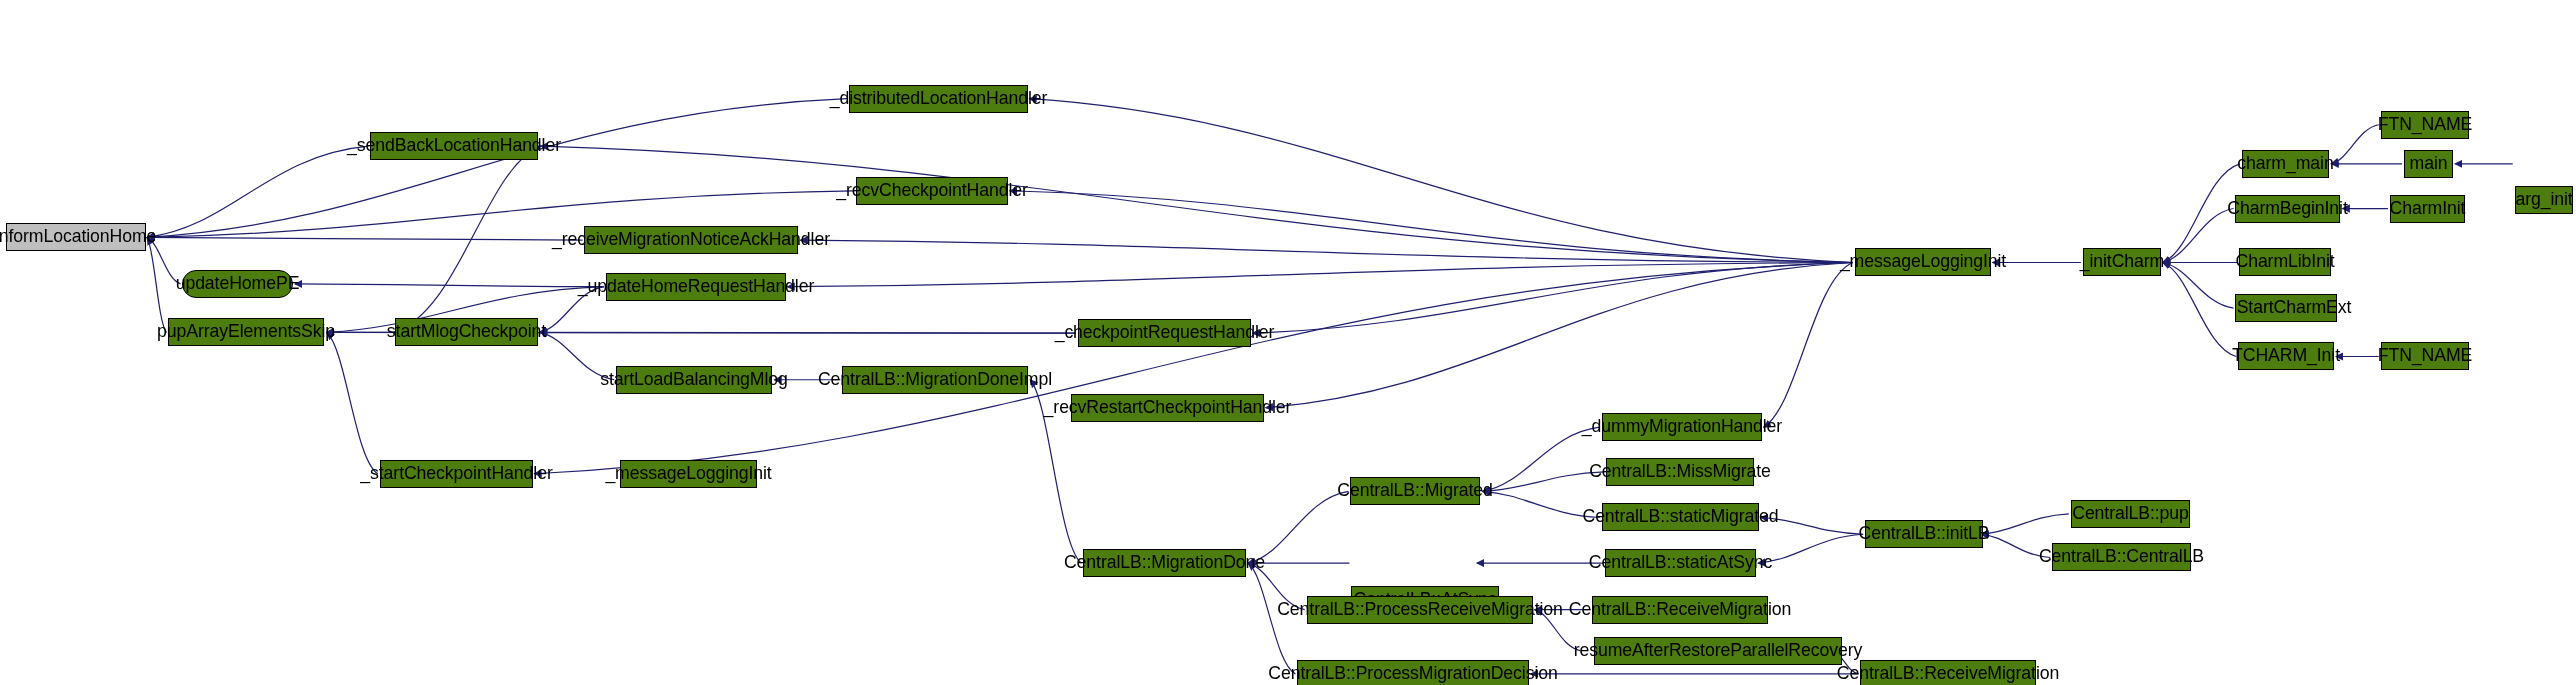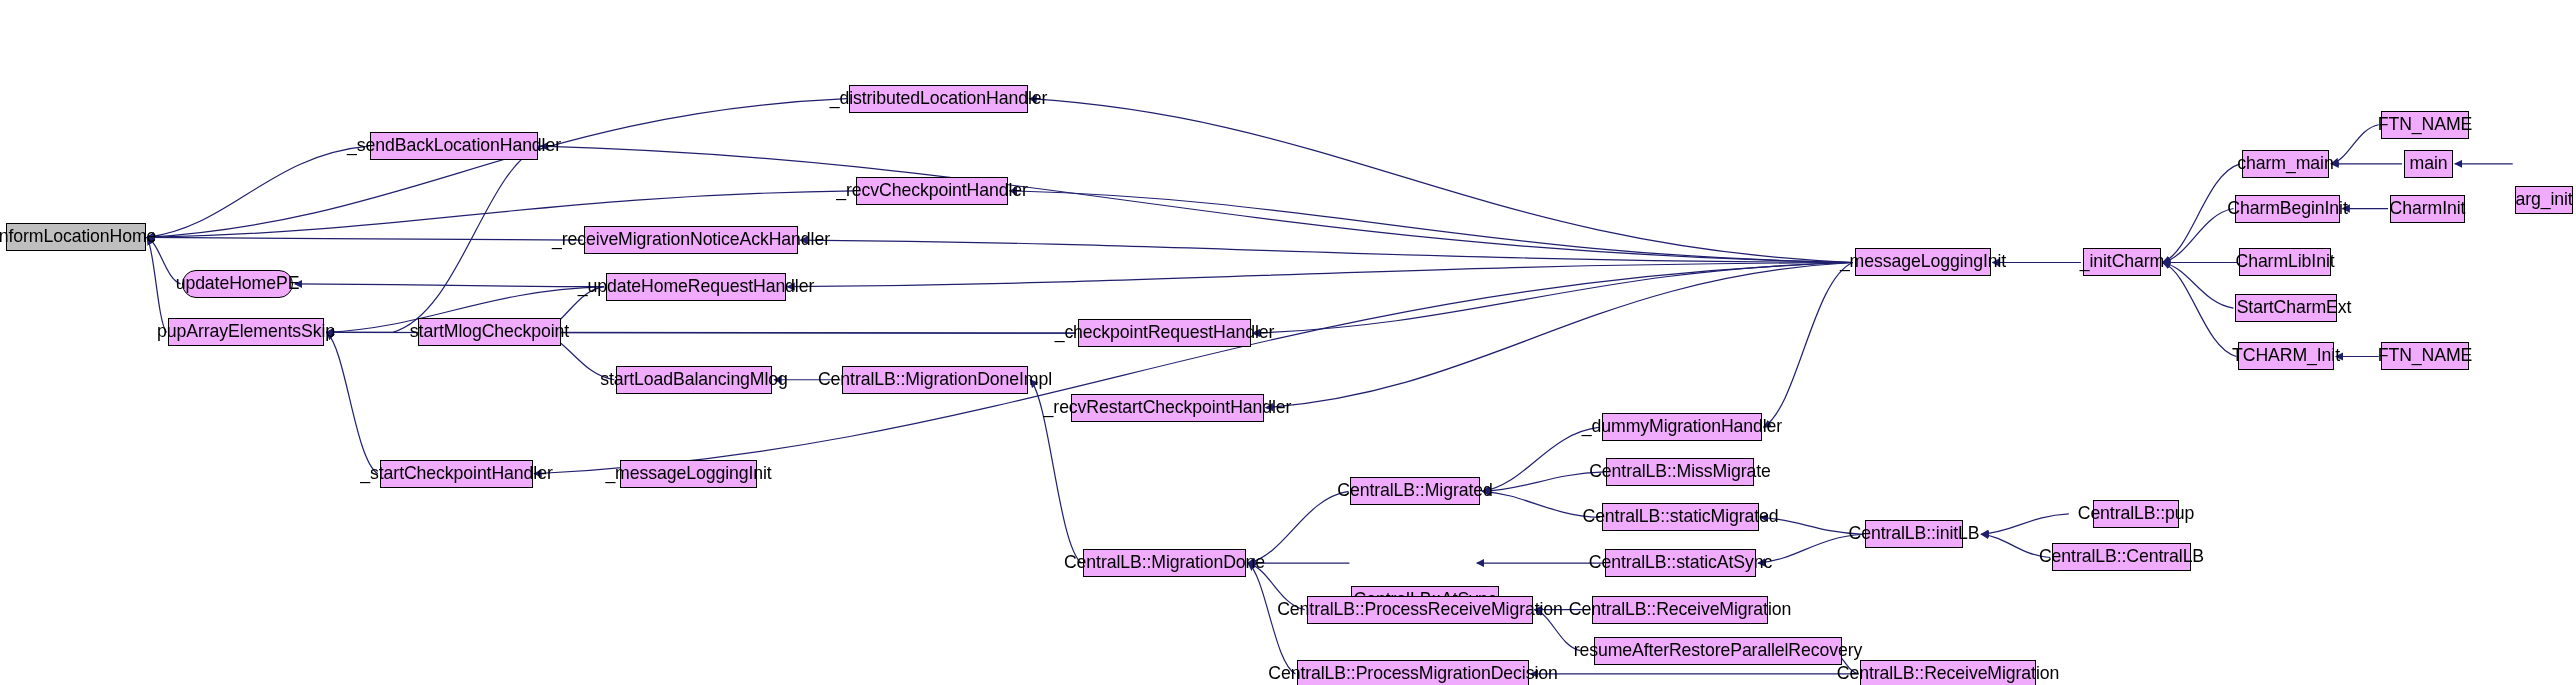--- a/index.html
+++ b/index.html
@@ -9,21 +9,21 @@
     height:686px;
     background:#ffffff;
     font-family:"Liberation Sans", sans-serif;
     overflow:hidden;
   }
   #edges{position:absolute;left:0;top:0;width:2576px;height:686px;}
   .node{
     position:absolute;
     box-sizing:border-box;
     border:0.9px solid #000000;
-    background:#f0abfc;
+    background:#4d7c0f;
     color:#000000;
     font-size:17.7px;
     line-height:1;
     display:flex;
     align-items:center;
     justify-content:center;
     white-space:nowrap;
     letter-spacing:-0.1px;
   }
   .node.root{background:#bfbfbf;}
@@ -109,21 +109,21 @@
     </div>
     <div class="node" style="left: 856px; top: 177px; width: 152px; height: 28px;">
       <span>_recvCheckpointHandler</span>
     </div>
     <div class="node" style="left: 584px; top: 226px; width: 214px; height: 28px;">
       <span>_receiveMigrationNoticeAckHandler</span>
     </div>
     <div class="node" style="left: 606px; top: 273px; width: 180px; height: 28px;">
       <span>_updateHomeRequestHandler</span>
     </div>
-    <div class="node" style="left: 418px; top: 318px; width: 143px; height: 28px;">
+    <div class="node" style="left: 395px; top: 318px; width: 143px; height: 28px;">
       <span>startMlogCheckpoint</span>
     </div>
     <div class="node" style="left: 1078px; top: 319px; width: 173px; height: 28px;">
       <span>_checkpointRequestHandler</span>
     </div>
     <div class="node" style="left: 616px; top: 366px; width: 156px; height: 28px;">
       <span>startLoadBalancingMlog</span>
     </div>
     <div class="node" style="left: 842px; top: 366px; width: 186px; height: 28px;">
       <span>CentralLB::MigrationDoneImpl</span>
@@ -187,24 +187,24 @@
     </div>
     <div class="node" style="left: 1083px; top: 549px; width: 163px; height: 28px;">
       <span>CentralLB::MigrationDone</span>
     </div>
     <div class="node" style="left: 1351px; top: 549px; width: 148px; height: 28px; margin-top: 37px;">
       <span>CentralLB::AtSync</span>
     </div>
     <div class="node" style="left: 1605px; top: 549px; width: 151px; height: 28px;">
       <span>CentralLB::staticAtSync</span>
     </div>
-    <div class="node" style="left: 1865px; top: 520px; width: 98px; height: 28px;">
+    <div class="node" style="left: 1865px; top: 520px; width: 118px; height: 28px;">
       <span>CentralLB::initLB</span>
     </div>
-    <div class="node" style="left: 2071px; top: 500px; width: 86px; height: 28px; margin-left: 22px;">
+    <div class="node" style="left: 2071px; top: 500px; width: 119px; height: 28px;">
       <span>CentralLB::pup</span>
     </div>
     <div class="node" style="left: 2052px; top: 543px; width: 139px; height: 28px;">
       <span>CentralLB::CentralLB</span>
     </div>
     <div class="node" style="left: 1307px; top: 596px; width: 226px; height: 28px;">
       <span>CentralLB::ProcessReceiveMigration</span>
     </div>
     <div class="node" style="left: 1592px; top: 596px; width: 176px; height: 28px;">
       <span>CentralLB::ReceiveMigration</span>

